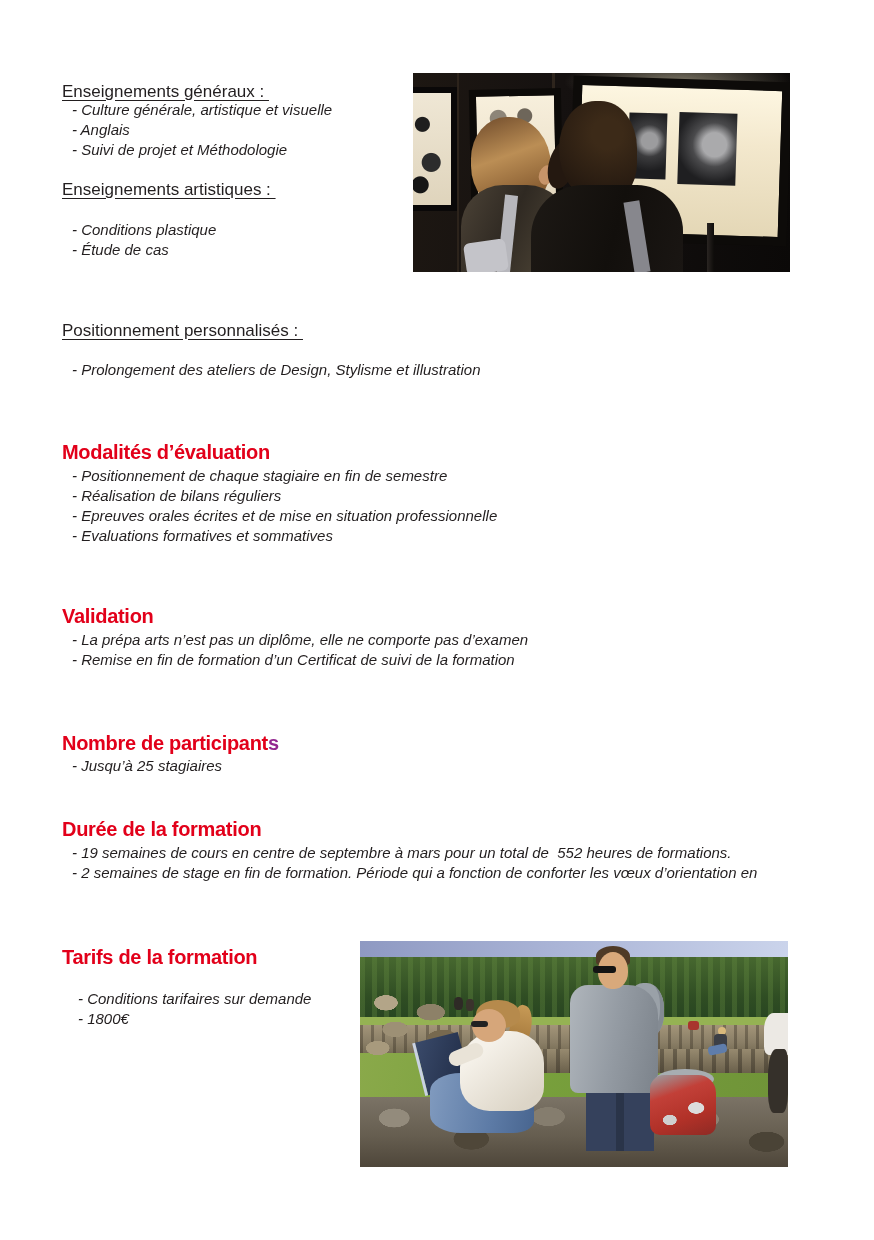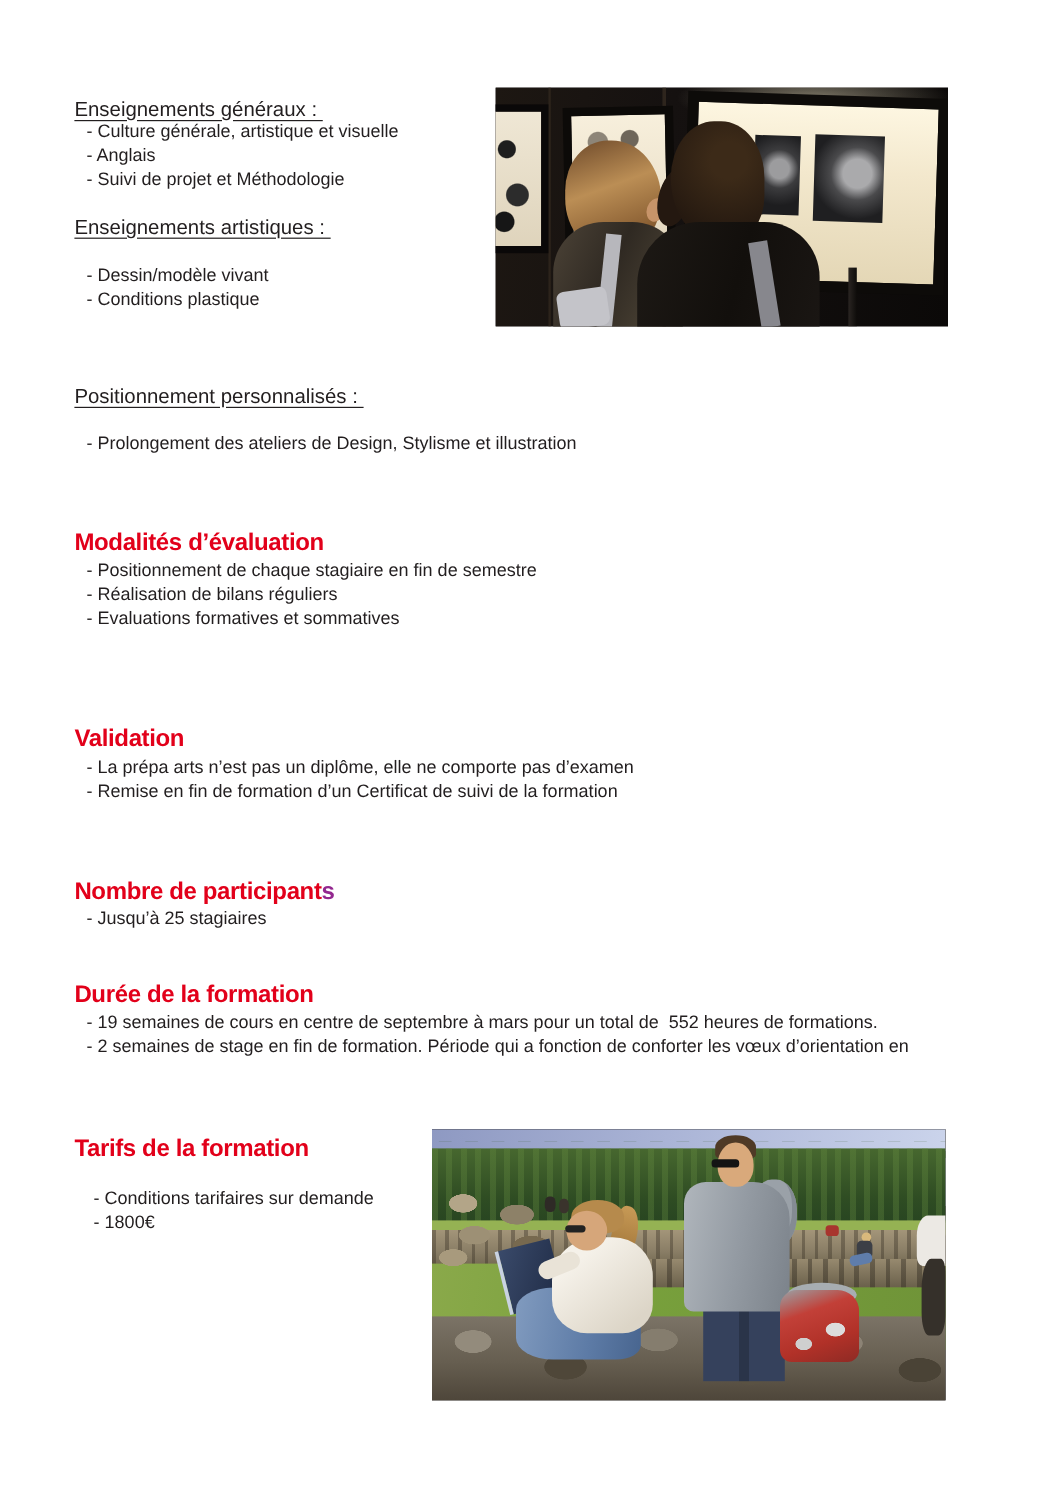--- a/index.html
+++ b/index.html
@@ -5,21 +5,21 @@
   html,body{margin:0;padding:0;}
   body{
     width:874px;height:1240px;position:relative;background:#ffffff;
     font-family:"Liberation Sans",sans-serif;color:#221e1f;overflow:hidden;
   }
   .sec{position:absolute;left:62px;}
   .h-under{font-size:17px;line-height:22px;text-decoration:underline;text-underline-offset:3px;white-space:pre;}
   .h-red{font-size:20px;line-height:24px;font-weight:bold;color:#e2001a;letter-spacing:-0.3px;white-space:pre;}
   .h-red .suffix{color:#93278f;}
   .items{position:absolute;}
-  .item{font-size:15px;line-height:20px;white-space:pre;}
+  .item{font-size:15px;line-height:20px;white-space:pre;font-style:italic;}
 
   
   .photo{position:absolute;overflow:hidden;background:#0f0c0a;}
   .photo *{position:absolute;}
 
   
   #gallery{left:413px;top:73px;width:377px;height:199px;}
   #gallery .wall{inset:0;background:linear-gradient(95deg,#1d1712 0%,#151110 38%,#0b0908 100%);}
   #gallery .seam1{left:44px;top:0;width:2px;height:100%;background:#2c231b;}
   #gallery .seam2{left:139px;top:0;width:3px;height:100%;background:#2e251d;}
@@ -141,33 +141,34 @@
 
 <div class="sec h-under" style="top:81px">Enseignements généraux : </div>
 <div class="items" style="left:72px;top:100px">
   <div class="item">- Culture générale, artistique et visuelle</div>
   <div class="item">- Anglais</div>
   <div class="item">- Suivi de projet et Méthodologie</div>
 </div>
 
 <div class="sec h-under" style="top:179px">Enseignements artistiques : </div>
 <div class="items" style="left:72px;top:220px">
-  <div class="item">- Dessin/modèle vivant</div>
   <div class="item">- Conditions plastique</div>
+  <div class="item">- Étude de cas</div>
 </div>
 
 <div class="sec h-under" style="top:320px">Positionnement personnalisés : </div>
 <div class="items" style="left:72px;top:360px">
   <div class="item">- Prolongement des ateliers de Design, Stylisme et illustration</div>
 </div>
 
 <div class="sec h-red" style="top:440px">Modalités d’évaluation</div>
 <div class="items" style="left:72px;top:466px">
   <div class="item">- Positionnement de chaque stagiaire en fin de semestre</div>
   <div class="item">- Réalisation de bilans réguliers</div>
+  <div class="item">- Epreuves orales écrites et de mise en situation professionnelle</div>
   <div class="item">- Evaluations formatives et sommatives</div>
 </div>
 
 <div class="sec h-red" style="top:604px">Validation</div>
 <div class="items" style="left:72px;top:630px">
   <div class="item">- La prépa arts n’est pas un diplôme, elle ne comporte pas d’examen</div>
   <div class="item">- Remise en fin de formation d’un Certificat de suivi de la formation</div>
 </div>
 
 <div class="sec h-red" style="top:731px"><span>Nombre de participant</span><span class="suffix">s</span></div>

